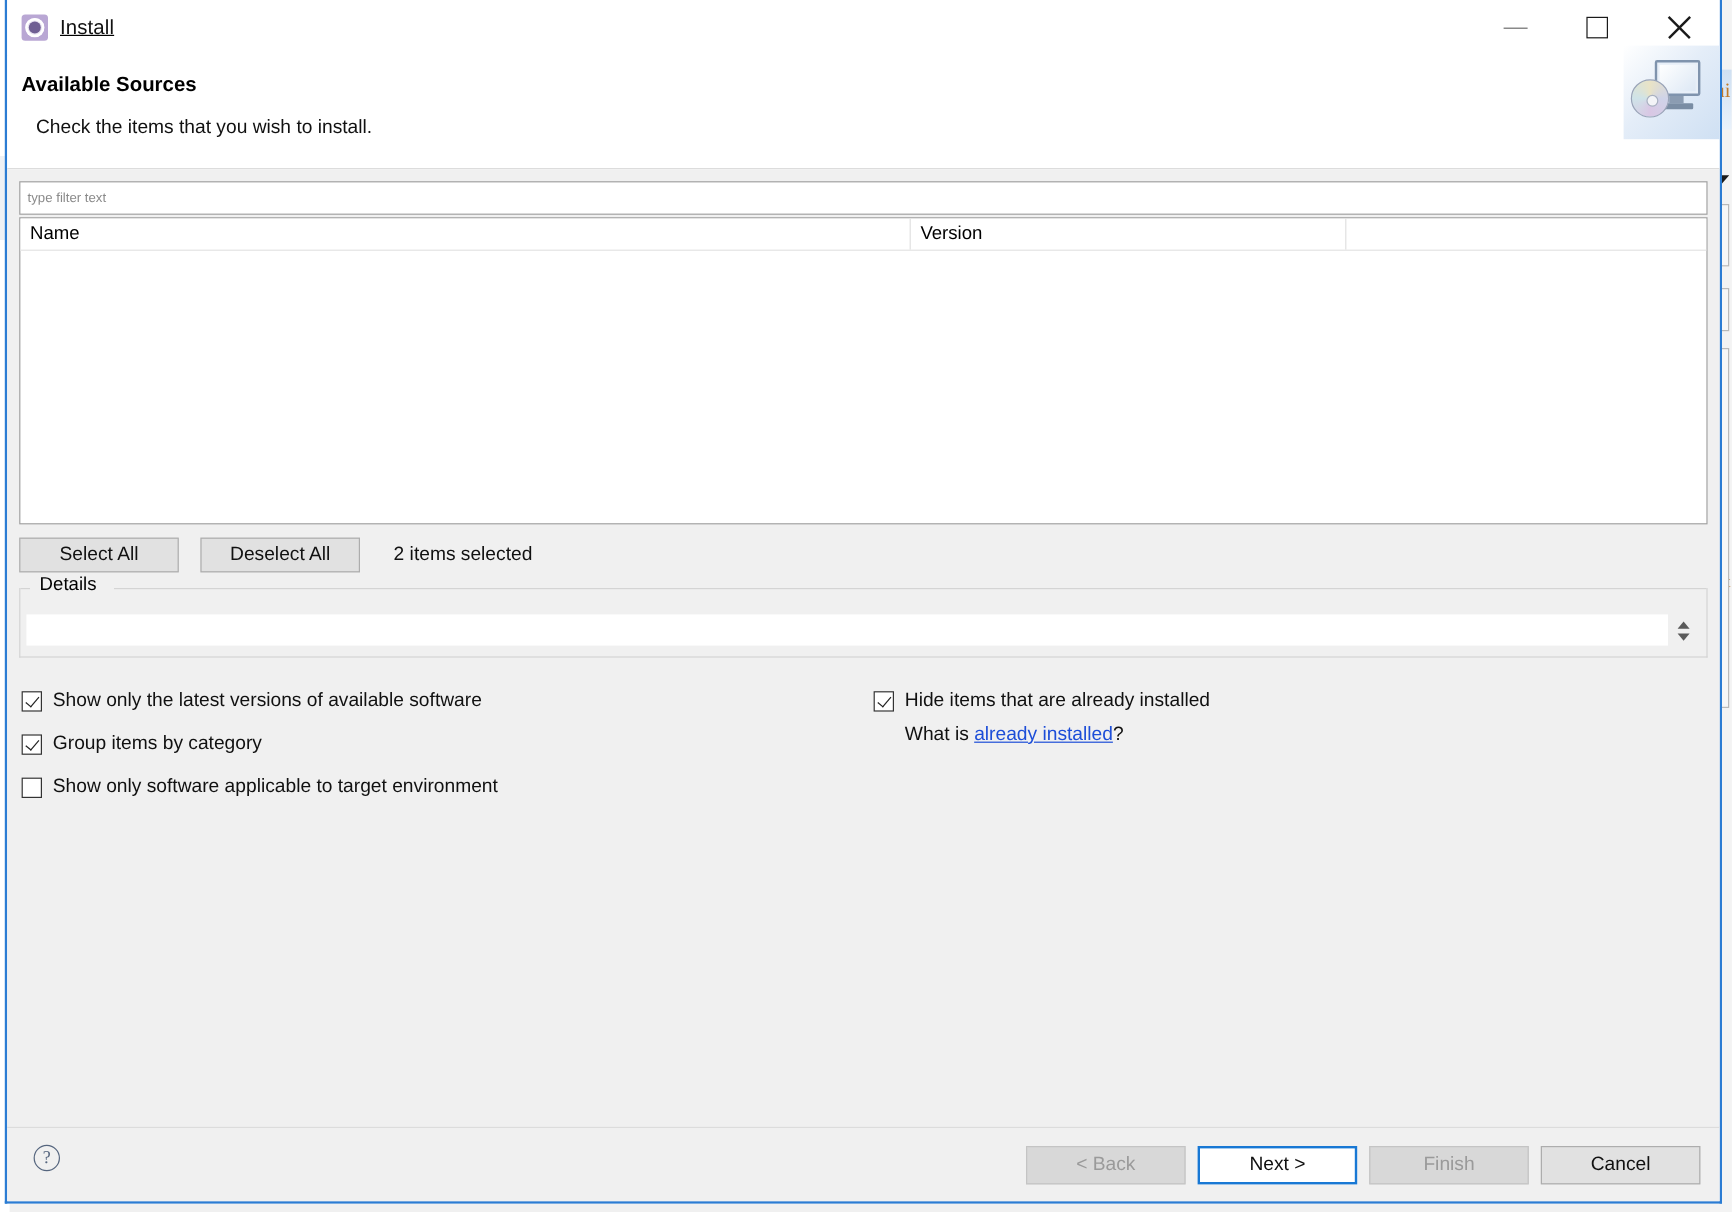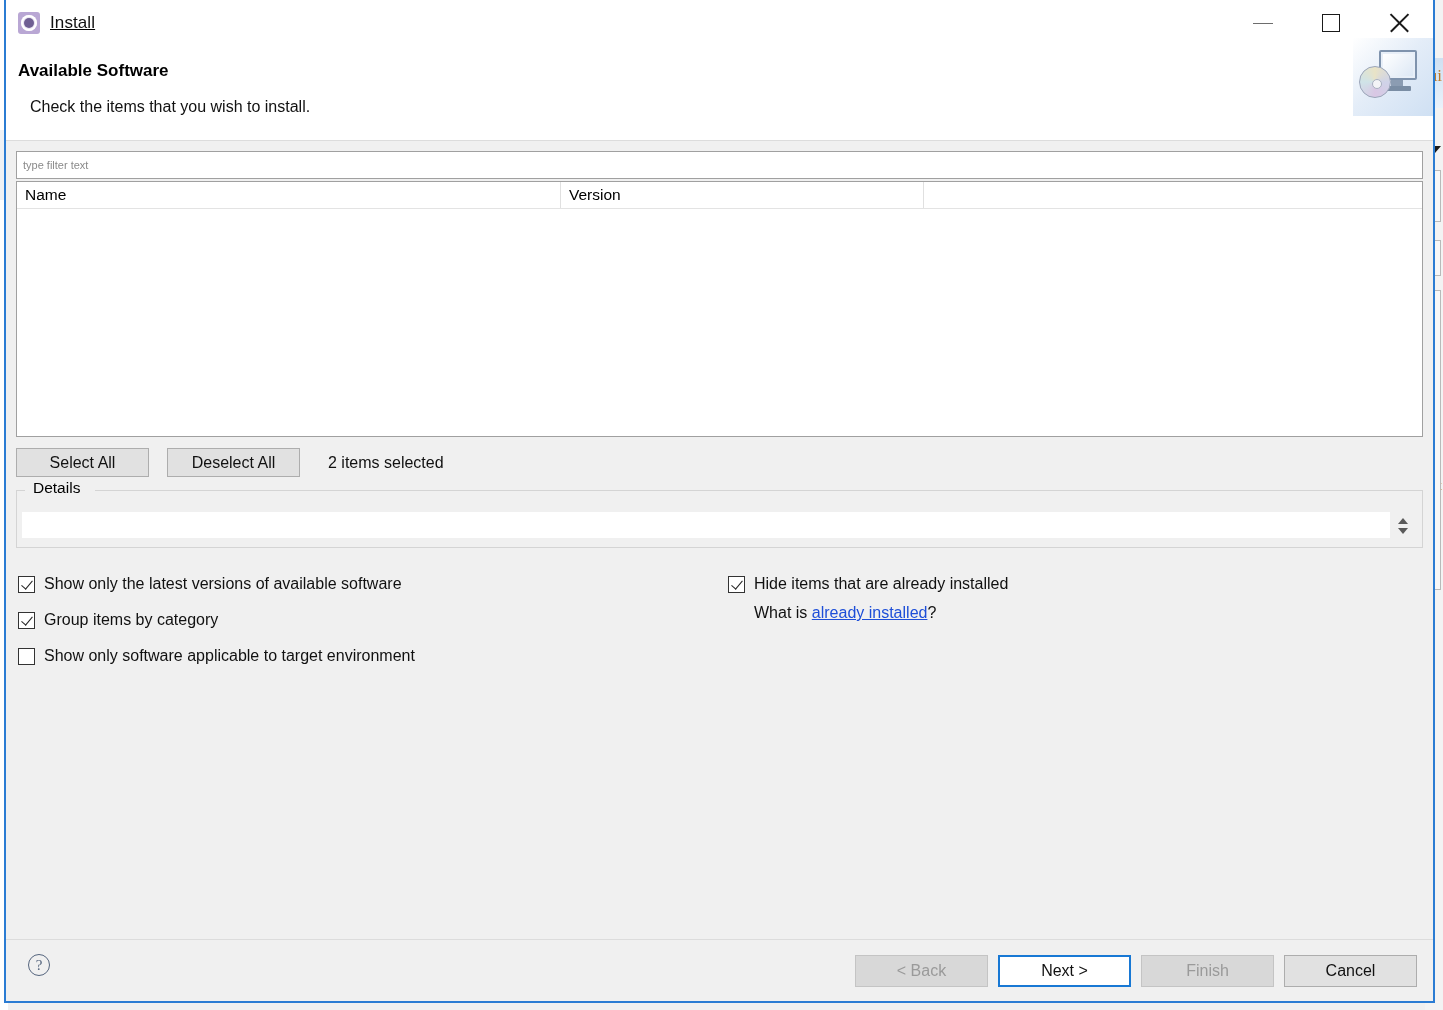--- a/index.html
+++ b/index.html
@@ -217,21 +217,21 @@
   }
   .tree-head {
     height: 27px; display: flex; align-items: stretch;
     border-bottom: 1px solid #e3e3e3; background: #ffffff;
   }
   .th {
     display: flex; align-items: center;
     font-size: 15.5px; color: #000; padding-left: 8px;
     border-right: 1px solid #e0e0e0;
   }
-  .th-name { width: 544px; }
+  .th-name { width: 742px; }
   .th-version { width: 363px; }
   .th-rest { flex: 1 1 auto; border-right: none; }
   .tree-rows { padding-top: 3px; }
   .row {
     height: 27px; display: flex; align-items: center; padding-left: 16px;
   }
   .twisty {
     width: 14px; height: 14px; position: relative; flex: 0 0 14px; margin-right: 3px;
   }
   .twisty::before {
@@ -377,21 +377,21 @@
       <div class="win-btn">
         <div class="wb-max"></div>
       </div>
       <div class="win-btn">
         <div class="wb-close"></div>
       </div>
     </div>
   </div>
 
   <div class="header">
-    <div class="header-title">Available Software</div>
+    <div class="header-title">Available Sources</div>
     <div class="header-sub">Check the items that you wish to install.</div>
     <div class="header-graphic">
       <div class="monitor"></div>
       <div class="mon-stand"></div>
       <div class="mon-base"></div>
       <div class="cd"></div>
     </div>
   </div>
 
   <div class="body">

